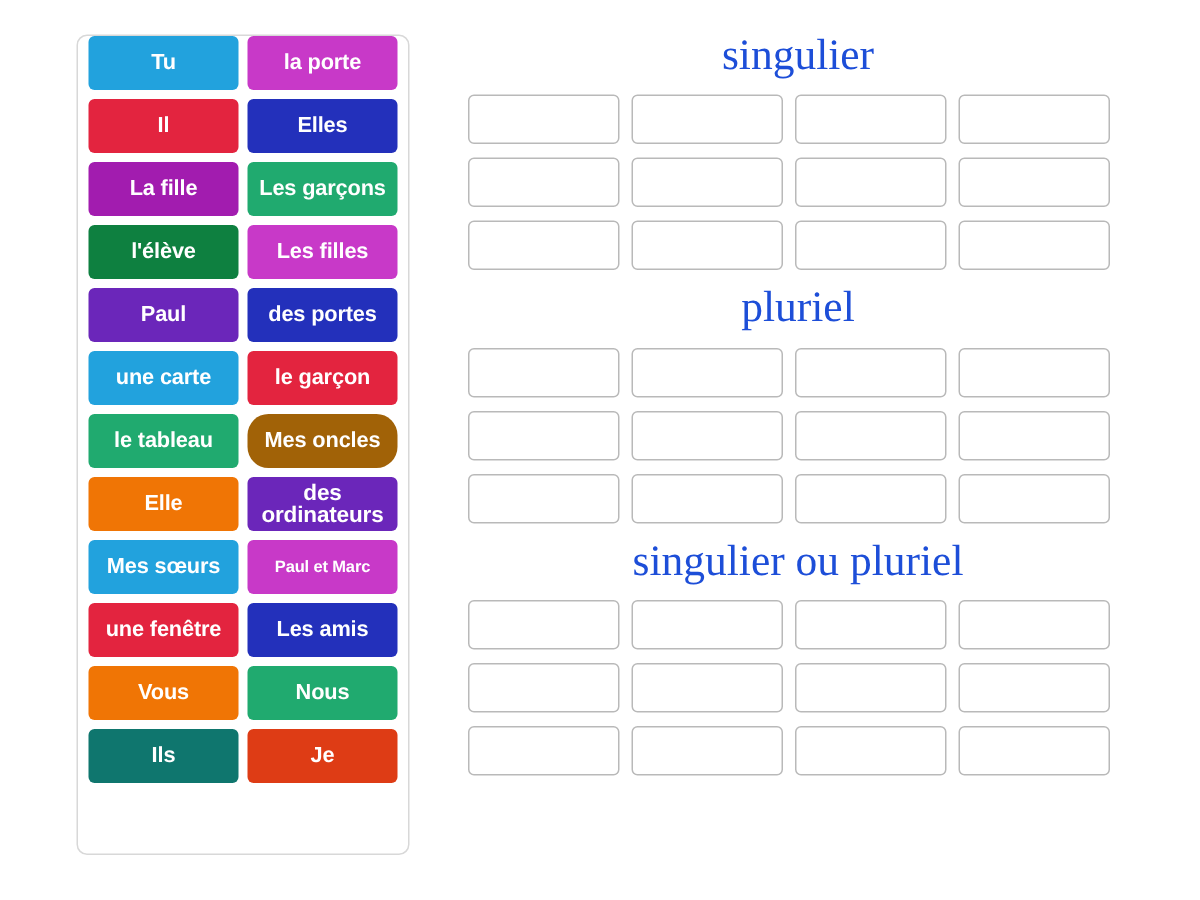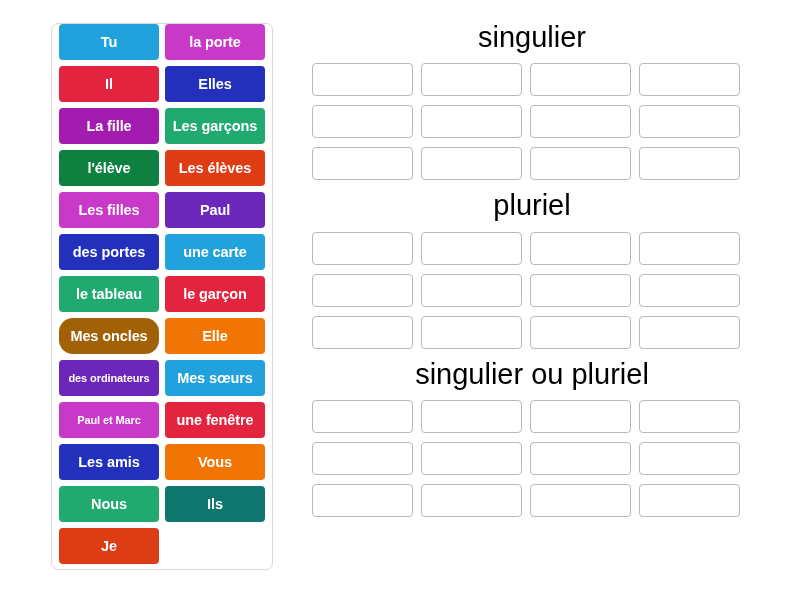--- a/index.html
+++ b/index.html
@@ -50,41 +50,42 @@
     font-size: 14.5px;
     line-height: 1;
     text-align: center;
     letter-spacing: -0.1px;
     cursor: move;
     user-select: none;
     overflow: hidden;
     padding: 0 2px;
   }
   .tile.sm  { font-size: 11px; }
-  .tile.xs  { font-size: 11px; }
+  .tile.xs  { font-size: 15px; }
 
   
   .groups {
     position: absolute;
     left: 312px;
     top: 18px;
     width: 440px;
     height: 565px;
   }
 
   .group { margin-bottom: 4px; }
 
   .group-title {
     text-align: center;
     font-size: 29px;
-    color: #000000;
+    color: #1d4ed8;
     font-weight: normal;
     line-height: 1.32;
     margin: 0 0 7px 0;
     letter-spacing: 0px;
+    font-family: Liberation Serif, serif;
   }
   .group:nth-child(2) .group-title { margin-top: 6px; }
   .group:nth-child(3) .group-title { margin-top: 6px; }
 
   .slot-grid {
     display: grid;
     grid-template-columns: repeat(4, 101px);
     grid-auto-rows: 33px;
     gap: 9px 8px;
   }
@@ -101,27 +102,26 @@
 <div id="stage">
 
   <div class="tile-tray" id="tile-tray">
       <div class="tile" style="background: rgb(34, 162, 221);">Tu</div>
       <div class="tile" style="background: rgb(200, 57, 200);">la porte</div>
       <div class="tile" style="background: rgb(227, 36, 63);">Il</div>
       <div class="tile" style="background: rgb(35, 48, 187);">Elles</div>
       <div class="tile" style="background: #a21caf;">La fille</div>
       <div class="tile" style="background: rgb(32, 170, 111);">Les garçons</div>
       <div class="tile" style="background: rgb(14, 128, 64);">l'élève</div>
-      <div class="tile" style="background: rgb(222, 60, 21);">Les élèves</div>
       <div class="tile" style="background: rgb(200, 57, 200);">Les filles</div>
       <div class="tile" style="background: rgb(107, 38, 186);">Paul</div>
       <div class="tile" style="background: rgb(35, 48, 187);">des portes</div>
       <div class="tile" style="background: rgb(34, 162, 221);">une carte</div>
+      <div class="tile" style="background: rgb(227, 36, 63);">le garçon</div>
       <div class="tile" style="background: rgb(32, 170, 111);">le tableau</div>
-      <div class="tile" style="background: rgb(227, 36, 63);">le garçon</div>
       <div class="tile" style="background: #a16207; border-radius: 14px;">Mes oncles</div>
       <div class="tile" style="background: rgb(240, 117, 5);">Elle</div>
       <div class="tile xs" style="background: rgb(107, 38, 186);">des ordinateurs</div>
       <div class="tile" style="background: rgb(34, 162, 221);">Mes sœurs</div>
       <div class="tile sm" style="background: rgb(200, 57, 200);">Paul et Marc</div>
       <div class="tile" style="background: rgb(227, 36, 63);">une fenêtre</div>
       <div class="tile" style="background: rgb(35, 48, 187);">Les amis</div>
       <div class="tile" style="background: rgb(240, 117, 5);">Vous</div>
       <div class="tile" style="background: rgb(32, 170, 111);">Nous</div>
       <div class="tile" style="background: #0f766e;">Ils</div>

